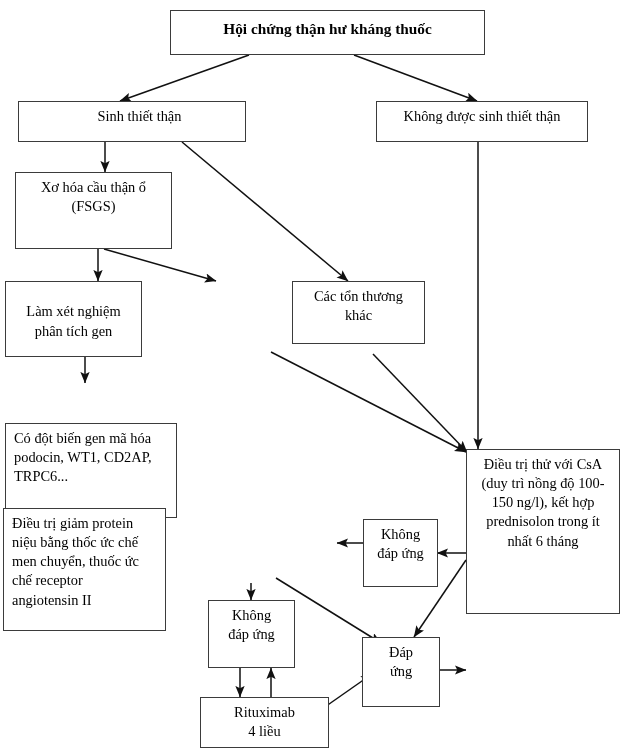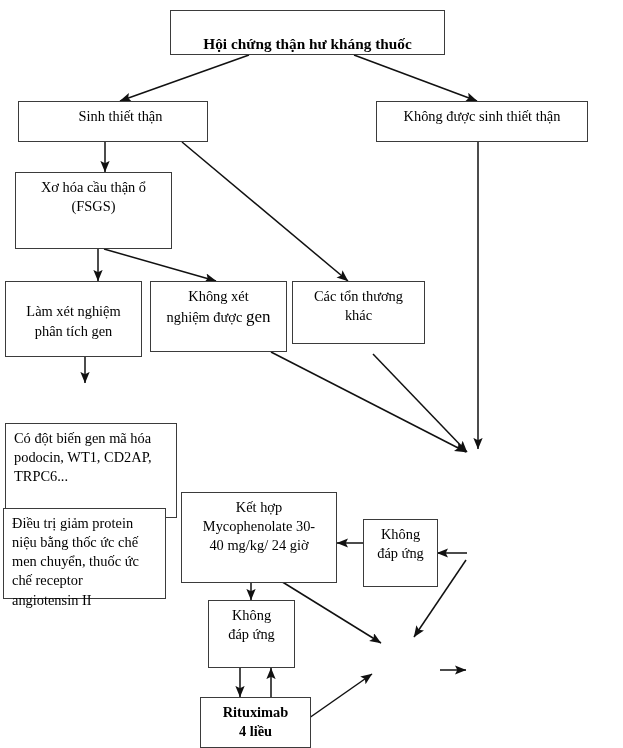--- a/index.html
+++ b/index.html
@@ -104,82 +104,85 @@
       <path d="M240,668 L240,697"></path>
 
       <path d="M271,697 L271,668"></path>
 
       <path d="M302,723 L372,674"></path>
 
       <path d="M440,670 L466,670"></path>
     </g>
   </svg>
 
-  <div class="node title" style="left:170px; top:10px; width:275px; height:45px;align-items:flex-end;">
+  <div class="node title" style="left:170px; top:10px; width:315px; height:45px;">
     <span class="txt">Hội chứng thận hư kháng thuốc</span>
   </div>
 
-  <div class="node" style="left:18px; top:101px; width:190px; height:41px;padding-left:15px;">
+  <div class="node" style="left:18px; top:101px; width:228px; height:41px;padding-left:15px;">
     <span class="txt">Sinh thiết thận</span>
   </div>
 
   <div class="node" style="left:15px; top:172px; width:157px; height:77px;">
     <span class="txt">Xơ hóa cầu thận ổ
 (FSGS)</span>
   </div>
 
   <div class="node" style="left:376px; top:101px; width:212px; height:41px;">
     <span class="txt">Không được sinh thiết thận</span>
   </div>
 
   <div class="node" style="left:5px; top:281px; width:137px; height:76px;align-items:center;">
     <span class="txt">Làm xét nghiệm
 phân tích gen</span>
   </div>
 
-  <div class="node" style="left:150px; top:281px; width:137px; height:71px;">
-    <span class="txt"><span>Không xét</span><br><span>nghiệm được </span><span class="big">gen</span></span>
-  </div>
 
   <div class="node" style="left:292px; top:281px; width:133px; height:63px;">
     <span class="txt">Các tổn thương
 khác</span>
   </div>
 
   <div class="node leftalign" style="left:5px; top:383px; width:172px; height:95px;margin-top:40px;">
     <span class="txt">Có đột biến gen mã hóa
 podocin, WT1, CD2AP,
 TRPC6...</span>
   </div>
 
-  <div class="node leftalign" style="left:3px; top:508px; width:163px; height:91px;">
+  <div class="node leftalign" style="left:3px; top:508px; width:163px; height:123px;">
     <span class="txt">Điều trị giảm protein
 niệu bằng thốc ức chế
 men chuyển, thuốc ức
 chế receptor
 angiotensin II</span>
   </div>
 
+  <div class="node" style="left:466px; top:449px; width:154px; height:165px;">
+    <span class="txt">Điều trị thử với CsA
+(duy trì nồng độ 100-
+150 ng/l), kết hợp
+prednisolon trong ít
+nhất 6 tháng</span>
+  </div>
 
-  <div class="node" style="left:181px; top:492px; width:156px; height:91px;">
-    <span class="txt">Kết hợp
-Mycophenolate 30-
-40 mg/kg/ 24 giờ</span>
-  </div>
 
   <div class="node" style="left:363px; top:519px; width:75px; height:68px;">
     <span class="txt">Không
 đáp ứng</span>
   </div>
 
   <div class="node" style="left:208px; top:600px; width:87px; height:68px;">
     <span class="txt">Không
 đáp ứng</span>
   </div>
 
-  <div class="node" style="left:200px; top:697px; width:111px; height:51px;font-weight:bold;">
+  <div class="node" style="left:200px; top:697px; width:129px; height:51px;">
     <span class="txt">Rituximab
 4 liều</span>
   </div>
 
+  <div class="node" style="left:362px; top:637px; width:78px; height:70px;">
+    <span class="txt">Đáp
+ứng</span>
+  </div>
 
 
 </div>
 
 </body></html>

